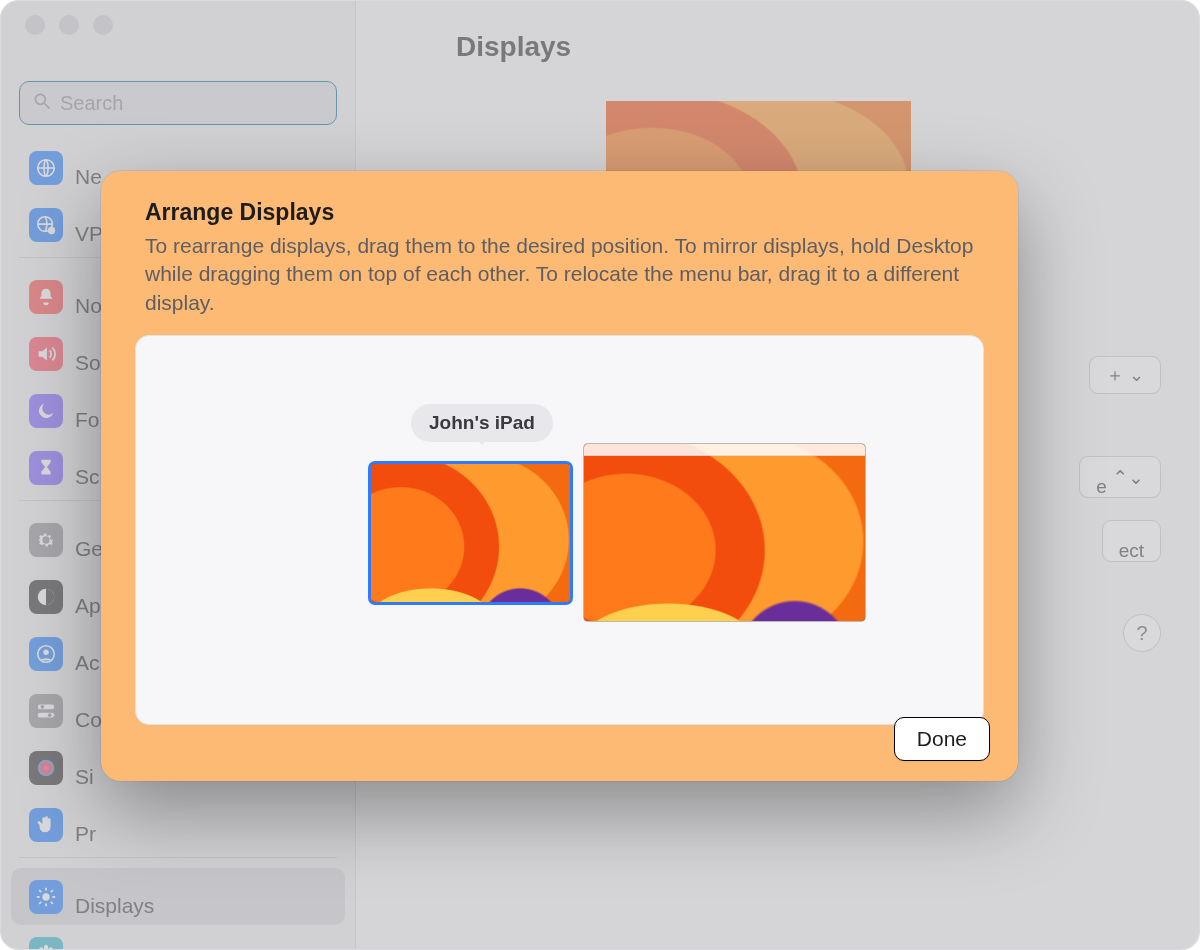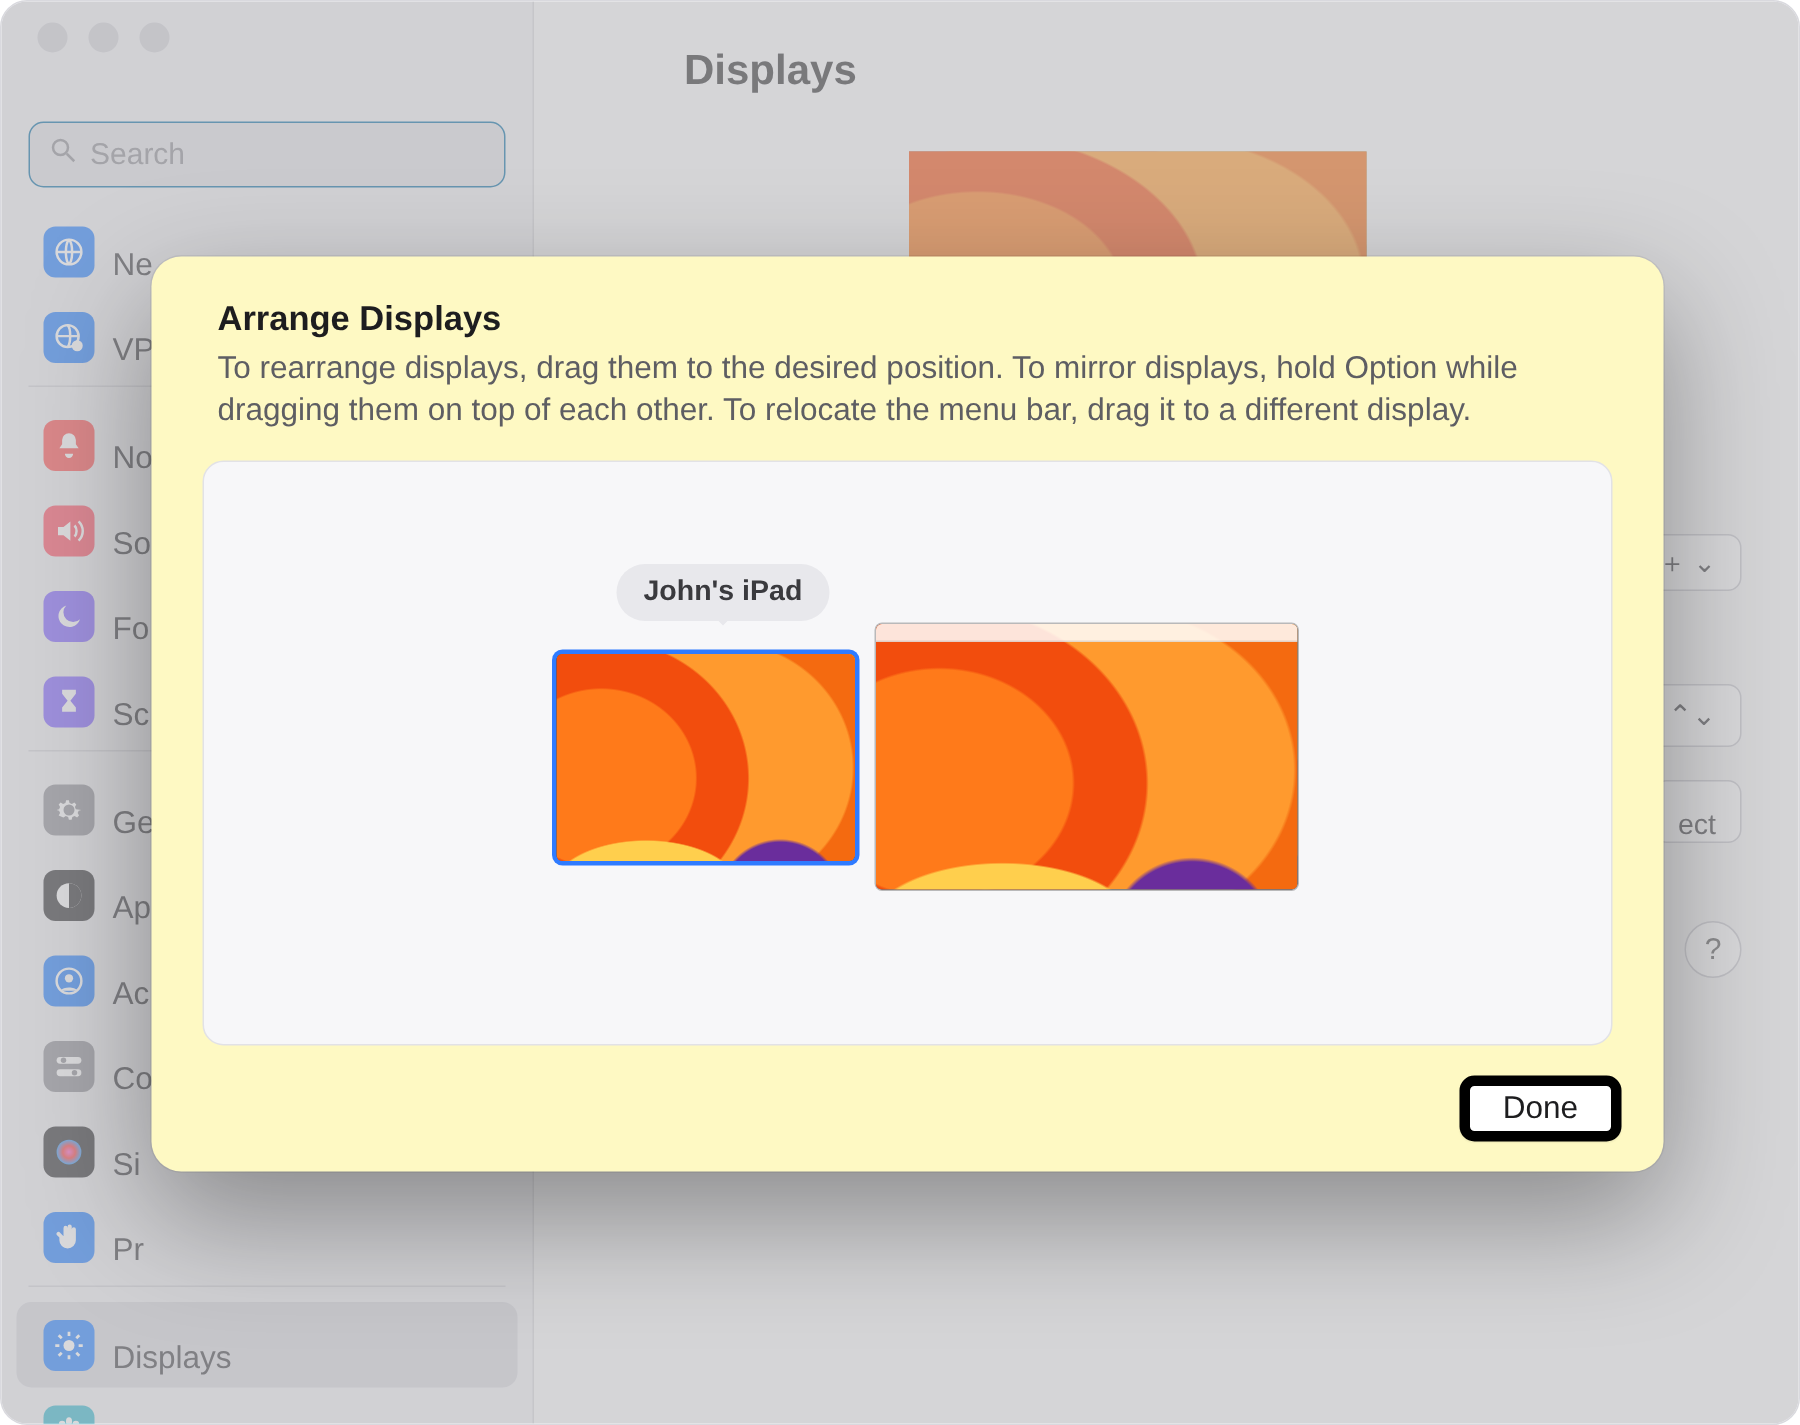--- a/index.html
+++ b/index.html
@@ -108,22 +108,22 @@
 
   
   .scrim {
     position:absolute; inset:0;
     background:rgba(185,185,190,0.55);
   }
 
   .modal {
     position:absolute;
     left:100px; top:170px;
-    width:1008px; height:610px;
-    background:#fef9c3;
+    width:917px; height:610px;
+    background:#fdba74;
     border-radius:20px;
     box-shadow: 0 30px 80px rgba(0,0,0,.35), 0 0 0 1px rgba(0,0,0,.06);
     padding: 28px 34px 24px;
   }
   .modal h2 {
     margin: 0 0 6px 10px;
     font-size: 23px; font-weight:700; color:#1d1d1f;
   }
   .modal p {
     margin: 0 10px 18px;
@@ -181,21 +181,21 @@
       radial-gradient(ellipse 90% 70% at 30% 115%, #ffcf4d 0 35%, transparent 36%),
       radial-gradient(ellipse 70% 95% at 15% 60%, #ff7a1a 0 45%, #f24d0d 46% 70%, transparent 71%),
       radial-gradient(ellipse 80% 110% at 55% 55%, #ff9a2e 0 55%, #f46a10 56% 85%, transparent 86%),
       radial-gradient(ellipse 110% 90% at 95% 15%, #ffc13d 0 40%, #ff8a1e 41% 80%, transparent 81%),
       linear-gradient(180deg, #1e74e6 0%, #4aa0ff 100%);
   }
 
   .done {
     position:absolute; right:28px; bottom:20px;
     height:44px; padding:0 22px;
-    background:#fff; border:7px solid #000000; border-radius:10px;
+    background:#fff; border:1px solid #000000; border-radius:10px;
     font-size:21px; color:#1d1d1f;
     box-shadow: 0 1px 1px rgba(0,0,0,.05);
   }
 
   .cut { white-space:nowrap; overflow:hidden;margin-top:19px; }
 </style>
 </head>
 <body>
 
 <div class="frame">
@@ -400,21 +400,21 @@
   <div class="traffic">
     <span></span>
     <span></span>
     <span></span>
   </div>
 
   <div class="scrim"></div>
 
   <section class="modal">
     <h2>Arrange Displays</h2>
-    <p>To rearrange displays, drag them to the desired position. To mirror displays, hold Option while dragging them on top of each other. To relocate the menu bar, drag it to a different display.</p>
+    <p>To rearrange displays, drag them to the desired position. To mirror displays, hold Desktop while dragging them on top of each other. To relocate the menu bar, drag it to a different display.</p>
 
     <div class="arena">
       <div class="bubble">
         <span>John's iPad</span>
       </div>
 
       <div class="disp small sel">
         <div class="wallpaper"></div>
       </div>
       <div class="disp large">

